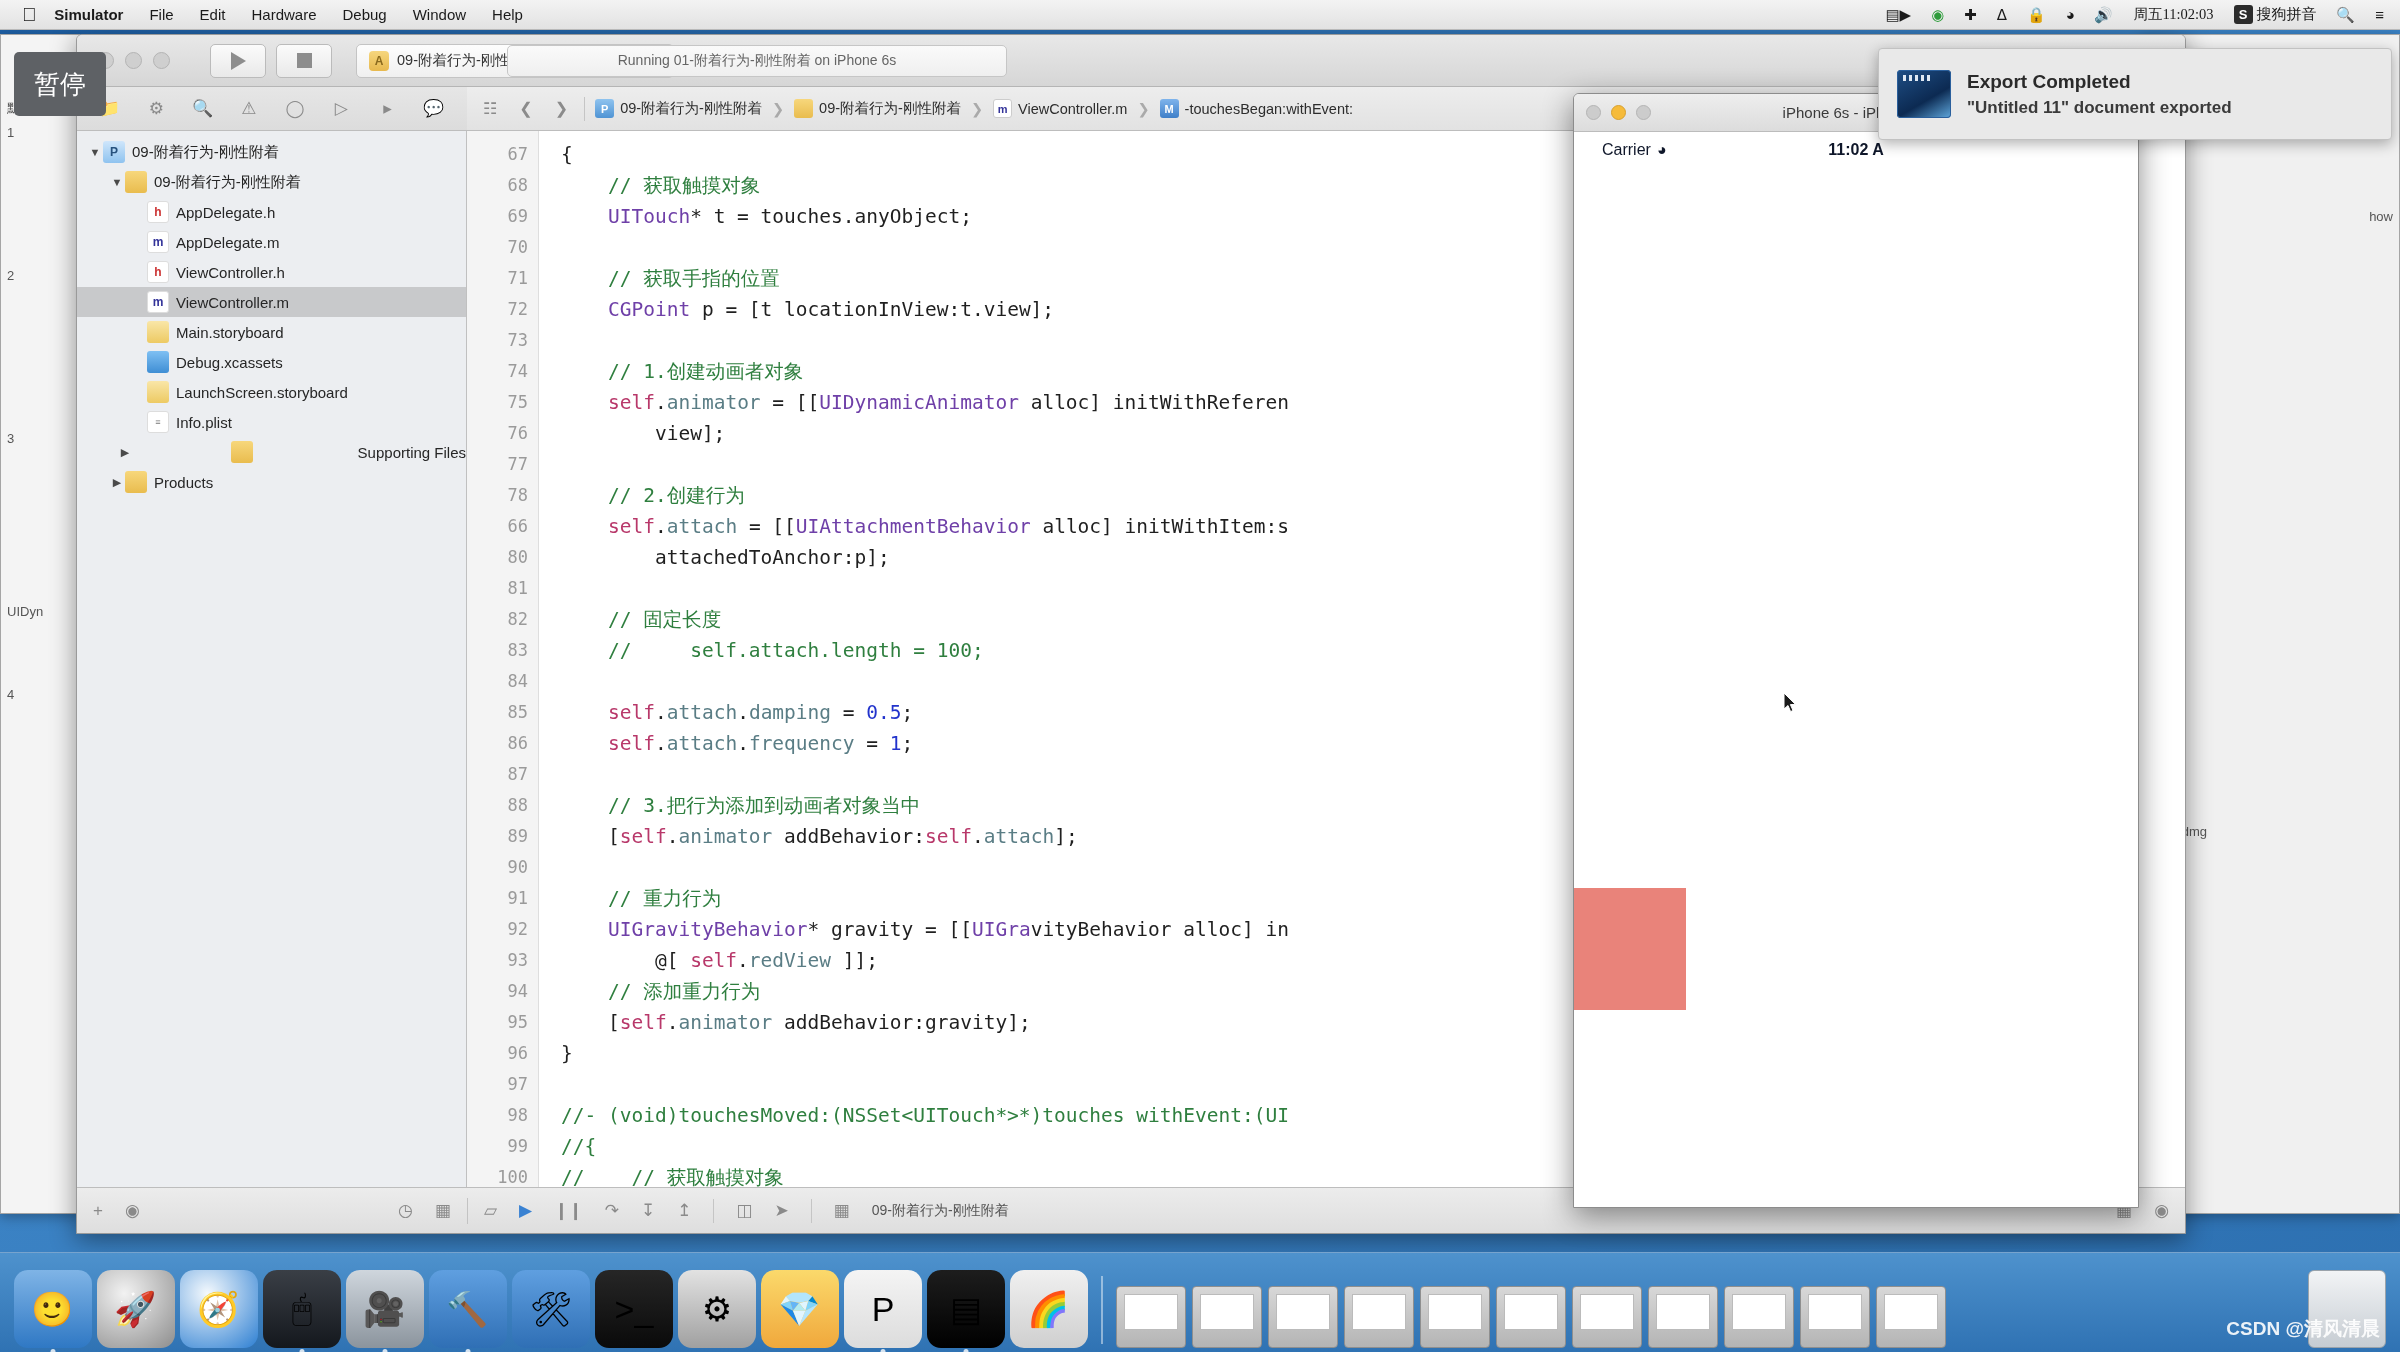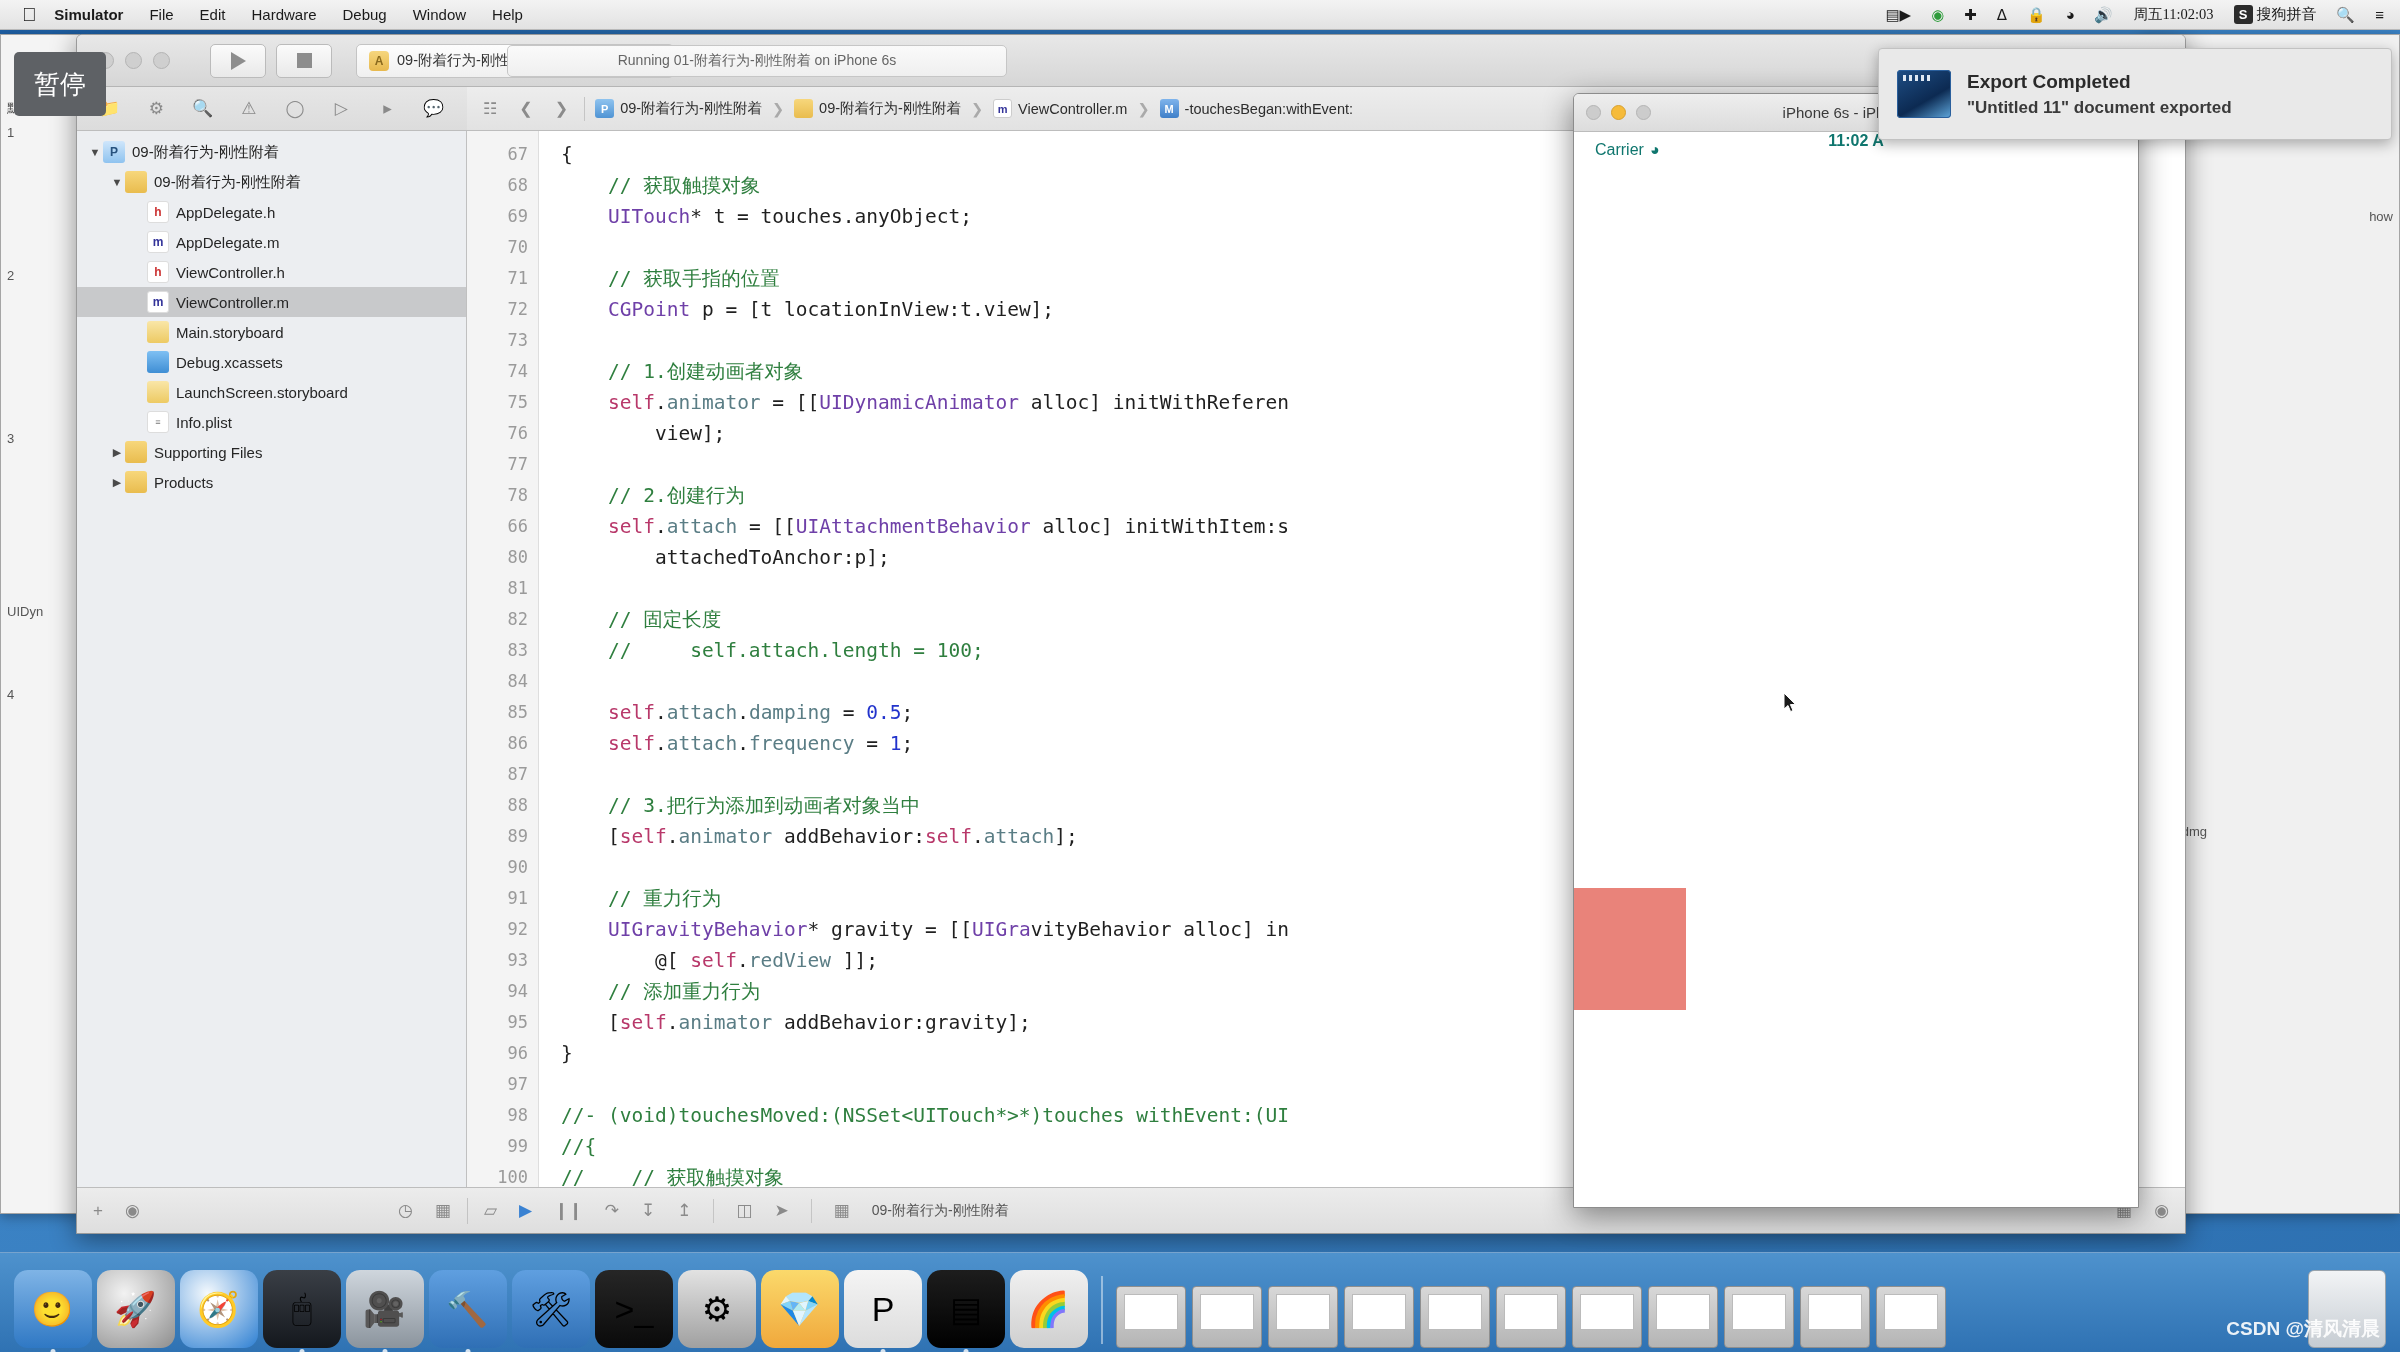--- a/index.html
+++ b/index.html
@@ -167,22 +167,22 @@
     height:38px; background:linear-gradient(#eeeeee,#dcdcdc); border-bottom:1px solid #bcbcbc;
     display:flex; align-items:center; position:relative;
   }
   #simTitle .tdots { display:flex; gap:10px; margin-left:12px; }
   #simTitle .tdots span { width:15px;height:15px;border-radius:50%;background:#cccccc;border:1px solid #b4b4b4; }
   #simTitle .tdots span.amber { background:#f6bb3a; border-color:#d8a02f; }
   #simTitleText {
     position:absolute; left:0; right:0; text-align:center; font-size:15px; color:#3a3a3a; font-weight:500;
   }
   #simStatus {
-    height:36px; display:flex; font-size:16px; color:#0f766e;
-    padding:0 21px; position:relative; background:#fff;
+    height:36px; display:flex; align-items:center; font-size:16px; color:#0f172a;
+    padding:0 28px; position:relative; background:#fff;
   }
   #simStatus .carrier { display:flex; align-items:center; gap:6px; }
   #simStatus .time { position:absolute; left:0; right:0; text-align:center; font-weight:bold; }
   #simScreen { position:absolute; top:74px; left:0; right:0; bottom:0; background:#fff; }
   #redView {
     position:absolute; width:112px; height:122px; background:#e9837a;
   }
   #simCursor { position:absolute; width:14px; height:20px; }
 
   
@@ -394,21 +394,21 @@
         <div class="row" style="padding-left: 54px;">
           <span class="disc "></span>
           <span class="fico sb"></span>
           <span>LaunchScreen.storyboard</span>
         </div>
         <div class="row" style="padding-left: 54px;">
           <span class="disc "></span>
           <span class="fico plist">≡</span>
           <span>Info.plist</span>
         </div>
-        <div class="row" style="padding-left: 32px;">
+        <div class="row" style="padding-left: 40px; justify-content: space-between;">
           <span class="disc closed"></span>
           <span class="fico folder"></span>
           <span>Supporting Files</span>
         </div>
         <div class="row" style="padding-left: 32px;">
           <span class="disc closed"></span>
           <span class="fico folder"></span>
           <span>Products</span>
         </div>
       </div>

